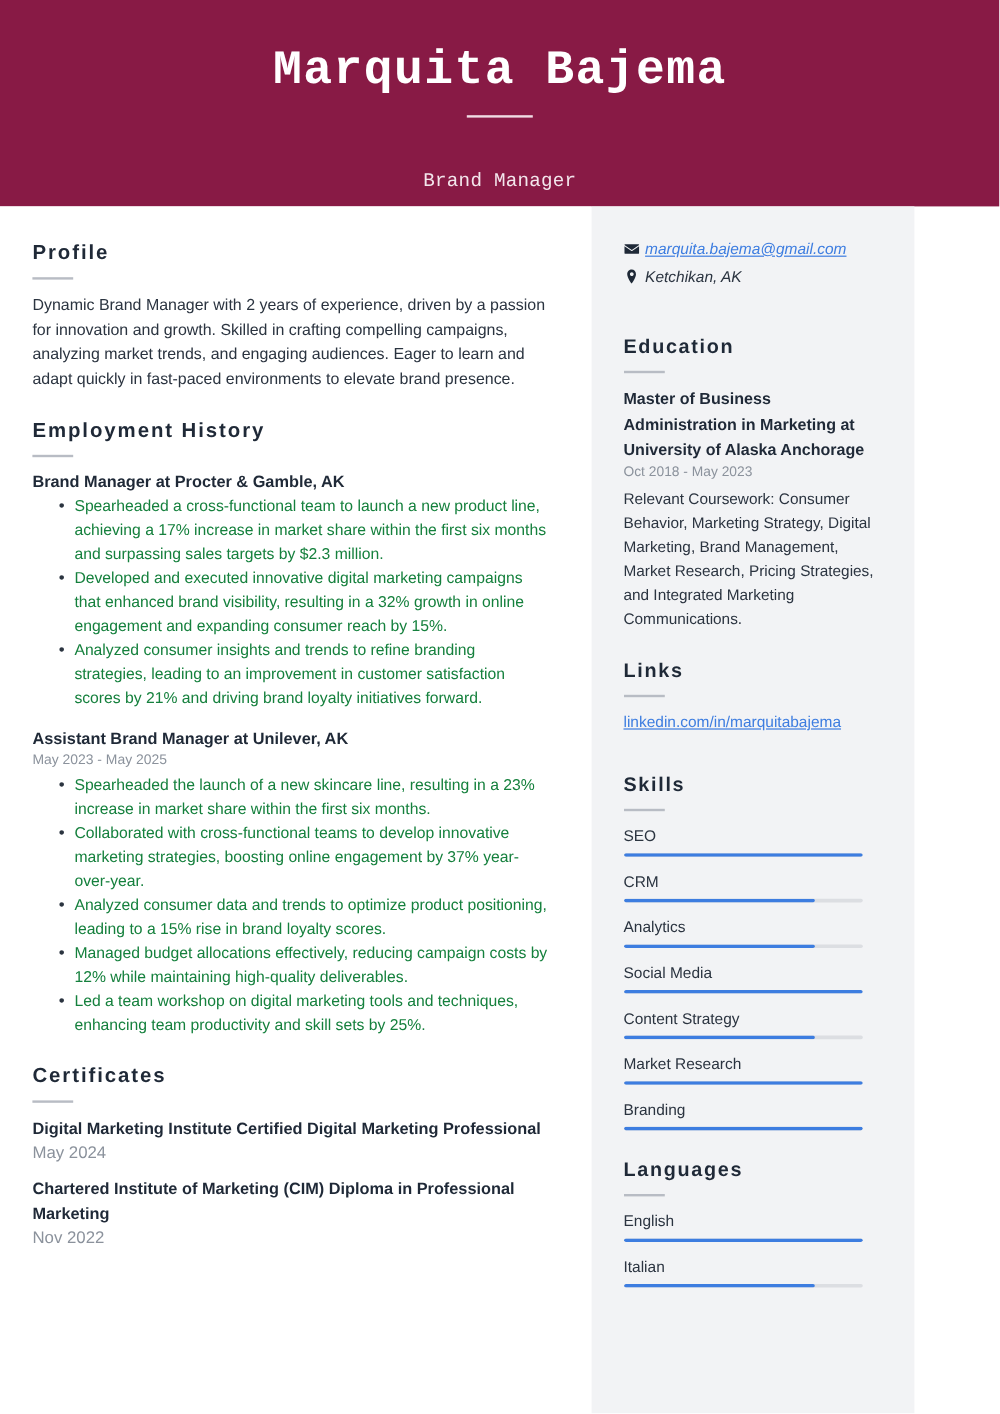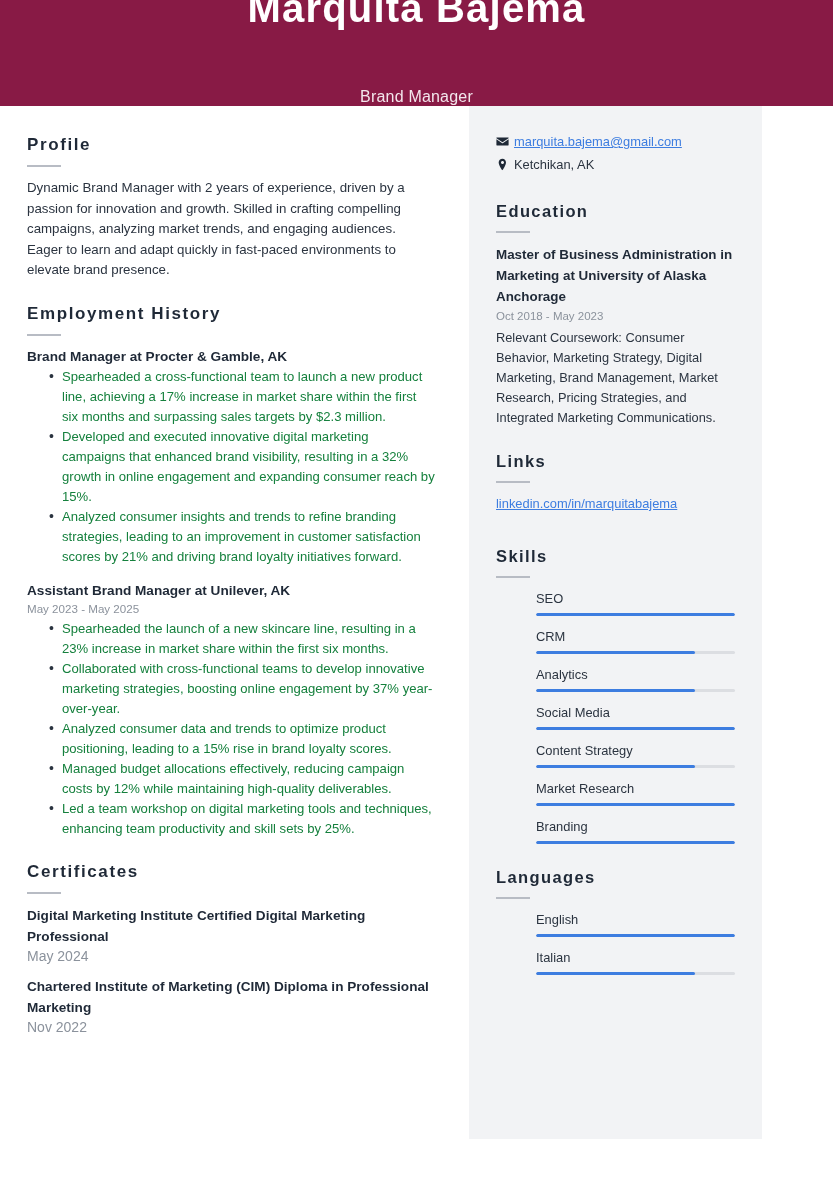--- a/index.html
+++ b/index.html
@@ -14,27 +14,28 @@
     position: relative;
     width: 833px;
     height: 1178px;
     background: #ffffff;
     overflow: hidden;
   }
 
   
   .banner {
     width: 833px;
-    height: 106px;
+    height: 172px;
     background: #881a45;
     display: flex;
     flex-direction: column;
     align-items: center;
-    justify-content: flex-end;
+    justify-content: center;
     padding-top: 23px;
+    font-family: Liberation Mono, monospace;
   }
   .banner-name {
     color: #ffffff;
     font-size: 40px;
     font-weight: 700;
     letter-spacing: 1.2px;
     line-height: 48px;
     text-align: center;
   }
   .banner-rule {
@@ -142,21 +143,21 @@
     line-height: 21px;
   }
   .cert-date {
     font-size: 14px;
     color: #8b929c;
     line-height: 16px;
     margin-top: 1px;
   }
 
   
-  .contact-list { margin-bottom: 26px; }
+  .contact-list { margin-bottom: 38px; font-style: italic; }
   .contact-row {
     display: flex;
     align-items: center;
     margin-bottom: 4px;
     min-height: 19px;
   }
   .contact-ico {
     width: 18px;
     flex: 0 0 18px;
     display: flex;
@@ -197,21 +198,21 @@
 
   .side-link {
     font-size: 12.9px;
     color: #3d7de0;
     text-decoration: underline;
     line-height: 19px;
     word-break: break-all;
   }
 
   
-  .bar-item { margin-bottom: 11px; margin-left: 40px; }
+  .bar-item { margin-bottom: 11px; }
   .bar-item:last-child { margin-bottom: 0; }
   .bar-label {
     font-size: 12.9px;
     color: #2b3440;
     line-height: 19px;
     margin-bottom: 5px;
   }
   .bar-track {
     position: relative;
     width: 199px;

